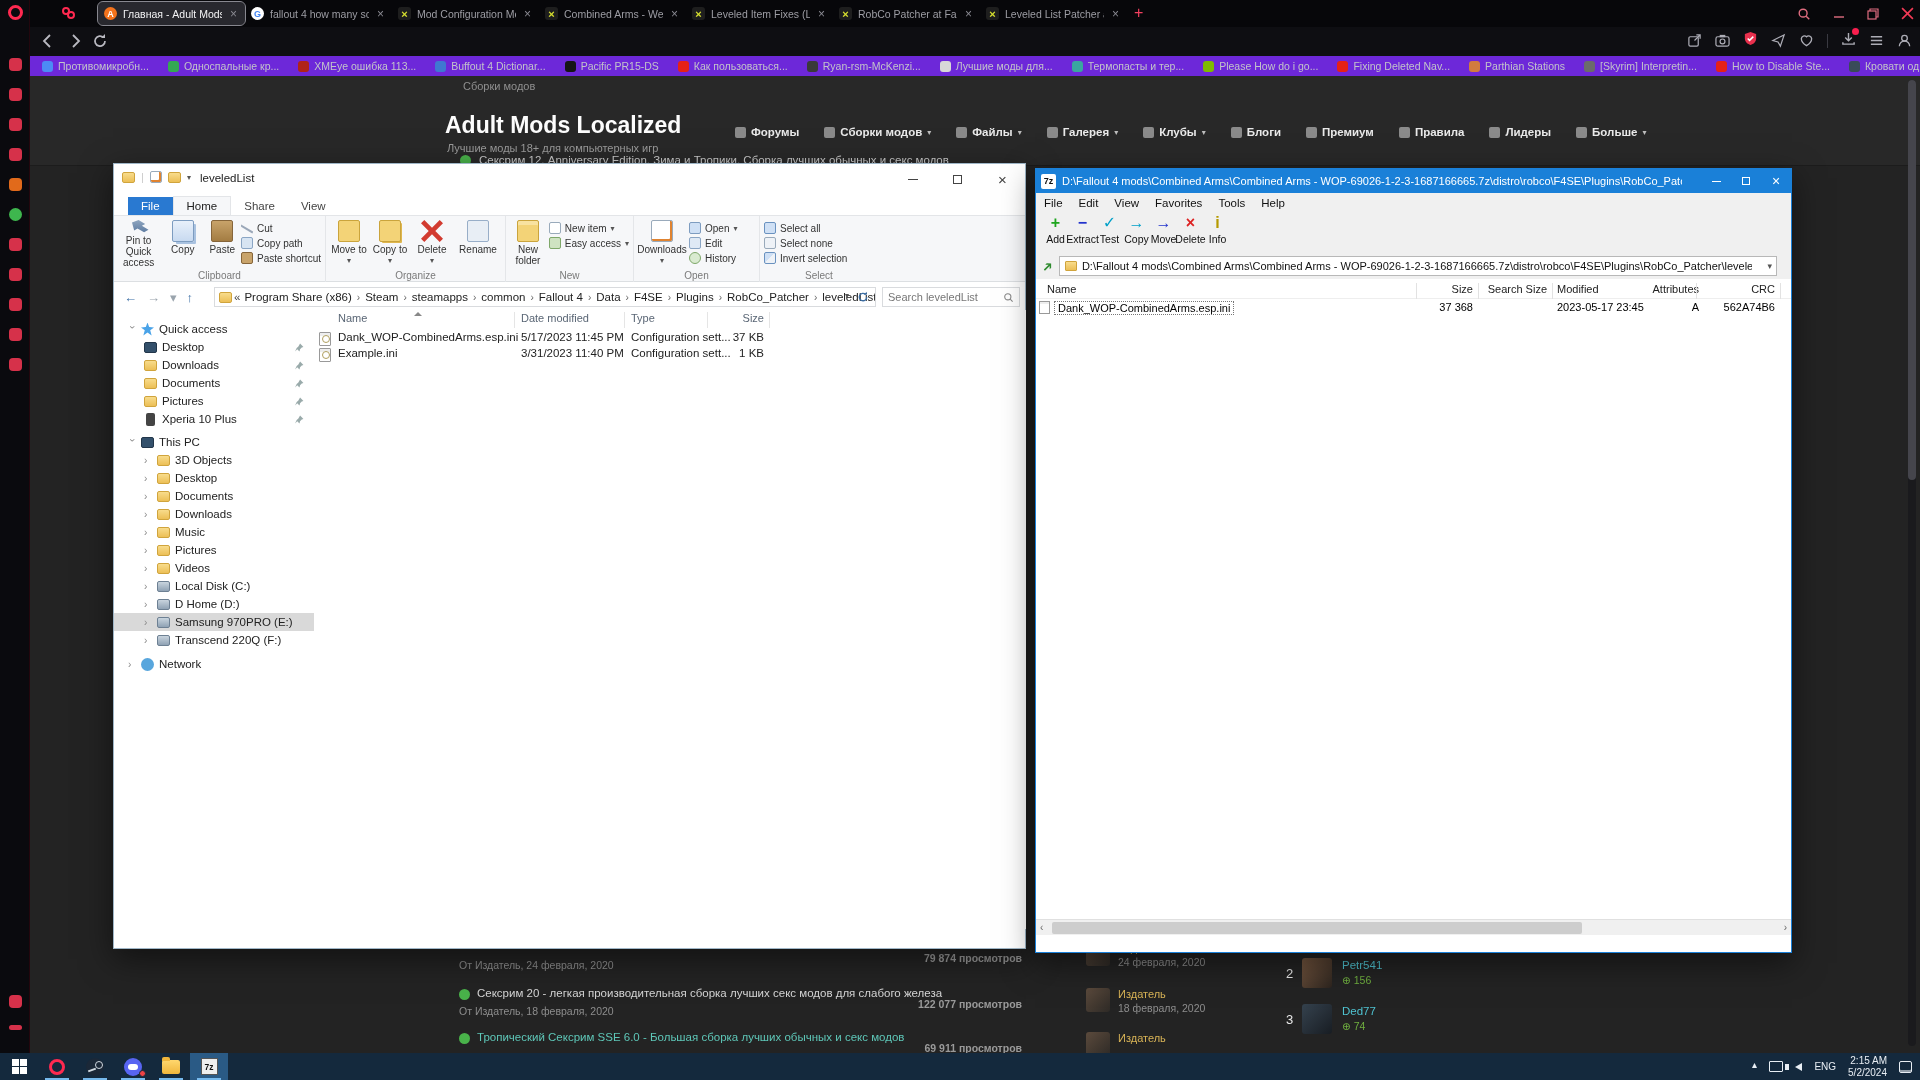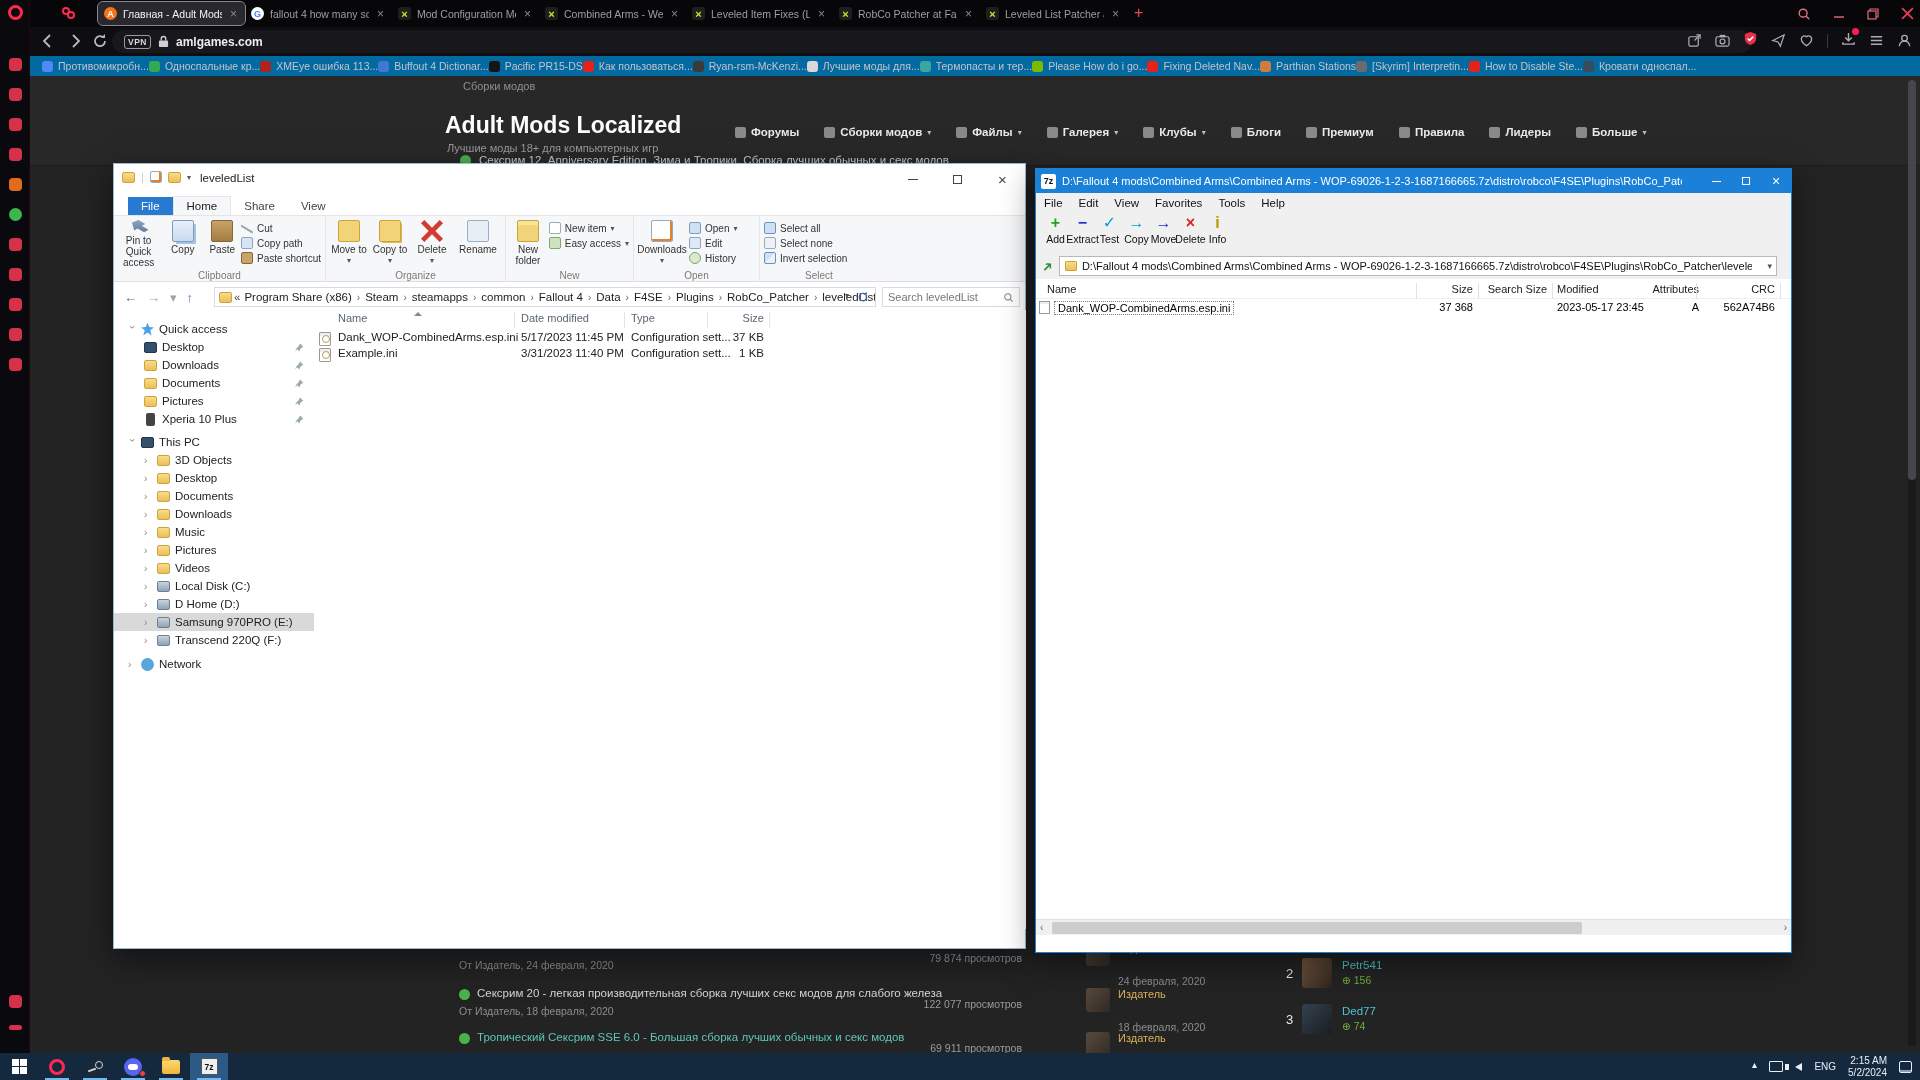--- a/index.html
+++ b/index.html
@@ -45,21 +45,21 @@
   #urlfield { position:absolute; left:82px; top:3px; width:1640px; height:23px; background:#17171c; border-radius:12px; display:flex; align-items:center; gap:7px; padding-left:12px; }
   #vpn-badge { border:1px solid #9a9aa2; border-radius:3px; color:#d6d6dc; font-size:8.5px; font-weight:bold; padding:1px 3px; letter-spacing:.5px; }
   #url-text { color:#ececf0; font-size:12px; font-weight:bold; }
   #nav-right { position:absolute; right:8px; top:4px; display:flex; align-items:center; gap:13px; color:#adadb6; }
   #nav-right .sep { width:1px; height:14px; background:#3a3a42; }
   .shield-wrap { position:relative; color:#e8304d; }
   .dl-wrap { position:relative; }
   .dl-dot { position:absolute; right:-3px; top:-3px; width:7px; height:7px; background:#fa1e4e; border-radius:50%; }
 
   
-  #bookmarksbar { position:absolute; left:30px; top:56px; width:1890px; height:20px; background:#0369a1; display:flex; align-items:center; padding-left:12px; z-index:2; }
+  #bookmarksbar { position:absolute; left:30px; top:56px; width:1890px; height:20px; background:#6d28d9; display:flex; align-items:center; gap:19px; padding-left:12px; z-index:2; }
   .bm { display:flex; align-items:center; gap:5px; color:#c3c3ca; font-size:10.5px; white-space:nowrap; }
   .bmi { width:11px; height:11px; border-radius:3px; flex:none; }
 
   
   #page { position:absolute; left:30px; top:76px; width:1890px; height:977px; background:#232323; z-index:1; }
   #page-head { position:absolute; left:0; top:0; width:1890px; height:90px; background:#282828; border-bottom:1px solid #1c1c1c; }
   #pg-breadcrumb { position:absolute; left:433px; top:4px; color:#8f8f8f; font-size:11px; }
   #pg-title { position:absolute; left:415px; top:36px; color:#fdfdfd; font-size:23px; font-weight:bold; }
   #pg-subtitle { position:absolute; left:417px; top:66px; color:#9a9a9a; font-size:11px; }
   #pg-menu { position:absolute; left:705px; top:50px; display:flex; gap:25px; }
@@ -71,25 +71,25 @@
   #pg-toprow span { color:#c9c9c9; font-size:11.5px; white-space:nowrap; overflow:hidden; }
 
   #pg-rows { position:absolute; left:0; top:0; }
   .prow { position:absolute; left:426px; width:1140px; height:42px; }
   .prow:nth-of-type(1) { top:864px; }
   .prow:nth-of-type(2) { top:910px; }
   .prow:nth-of-type(3) { top:954px; }
   .prow .picon { position:absolute; left:3px; top:3px; }
   .prow .ptitle { position:absolute; left:21px; top:1px; color:#d4d4d4; font-size:11.5px; white-space:nowrap; }
   .prow:nth-of-type(3) .ptitle { color:#5ec7b8; }
-  .prow .pviews { position:absolute; left:0; top:12px; width:566px; text-align:right; color:#9a9a9a; font-size:10.5px; }
+  .prow .pviews { position:absolute; left:0; top:12px; width:566px; text-align:right; color:#9a9a9a; font-size:10.5px;font-weight:bold; }
   .prow .pby { position:absolute; left:3px; top:19px; color:#8d8d8d; font-size:10.5px; }
   .prow .pav { position:absolute; left:630px; top:2px; width:24px; height:24px; border-radius:3px; background:linear-gradient(135deg,#5b4a3c,#2e2a26); }
   .prow .pname { position:absolute; left:662px; top:2px; color:#d8b356; font-size:11px; }
-  .prow .pdate { position:absolute; left:662px; top:16px; color:#8d8d8d; font-size:10.5px;margin-top:19px; }
+  .prow .pdate { position:absolute; left:662px; top:16px; color:#8d8d8d; font-size:10.5px; }
 
   #leaders { position:absolute; left:1256px; top:882px; }
   .ld { position:absolute; left:0; width:300px; height:36px; }
   .ld:nth-of-type(1){ top:0; } .ld:nth-of-type(2){ top:46px; }
   .ld .rank { position:absolute; left:0; top:8px; color:#e8e8e8; font-size:13px; }
   .ld .lav { position:absolute; left:16px; top:0; width:30px; height:30px; border-radius:3px; }
   .ld:nth-of-type(1) .lav { background:linear-gradient(135deg,#7a5a42,#2c241e); }
   .ld:nth-of-type(2) .lav { background:linear-gradient(135deg,#35424e,#181d23); }
   .ld .lname { position:absolute; left:56px; top:1px; color:#4fc3d1; font-size:11.5px; }
   .ld .lpts { position:absolute; left:56px; top:16px; color:#6fae3f; font-size:10.5px; }
@@ -366,28 +366,20 @@
     <svg class="navic" style="left:10px" width="16" height="16" viewBox="0 0 16 16">
         <path d="M10 2L4 8l6 6" fill="none" stroke="currentColor" stroke-width="1.8"></path>
       </svg>
     <svg class="navic" style="left:37px" width="16" height="16" viewBox="0 0 16 16">
         <path d="M6 2l6 6-6 6" fill="none" stroke="currentColor" stroke-width="1.8"></path>
       </svg>
     <svg class="navic" style="left:62px" width="16" height="16" viewBox="0 0 16 16">
         <path d="M13 8a5 5 0 1 1-1.5-3.5" fill="none" stroke="currentColor" stroke-width="1.7"></path>
         <path d="M13 1v4h-4" fill="currentColor"></path>
       </svg>
-    <div id="urlfield">
-      <span id="vpn-badge">VPN</span>
-      <svg width="11" height="13" viewBox="0 0 12 14" style="color:#cfcfd6">
-          <rect x="1" y="6" width="10" height="7" rx="1" fill="currentColor"></rect>
-          <path d="M3.5 6V4a2.5 2.5 0 0 1 5 0v2" fill="none" stroke="currentColor" stroke-width="1.5"></path>
-        </svg>
-      <span id="url-text">amlgames.com</span>
-    </div>
     <div id="nav-right">
       <svg width="15" height="15" viewBox="0 0 16 16">
           <rect x="2" y="4" width="10" height="10" rx="1.5" fill="none" stroke="currentColor" stroke-width="1.3"></rect>
           <path d="M8 8L14 2M10 2h4v4" fill="none" stroke="currentColor" stroke-width="1.3"></path>
         </svg>
       <svg width="15" height="15" viewBox="0 0 16 16">
           <rect x="1" y="4" width="14" height="10" rx="2" fill="none" stroke="currentColor" stroke-width="1.3"></rect>
           <circle cx="8" cy="9" r="2.6" fill="none" stroke="currentColor" stroke-width="1.3"></circle>
           <rect x="5" y="2" width="6" height="2.5" fill="currentColor"></rect>
         </svg>

